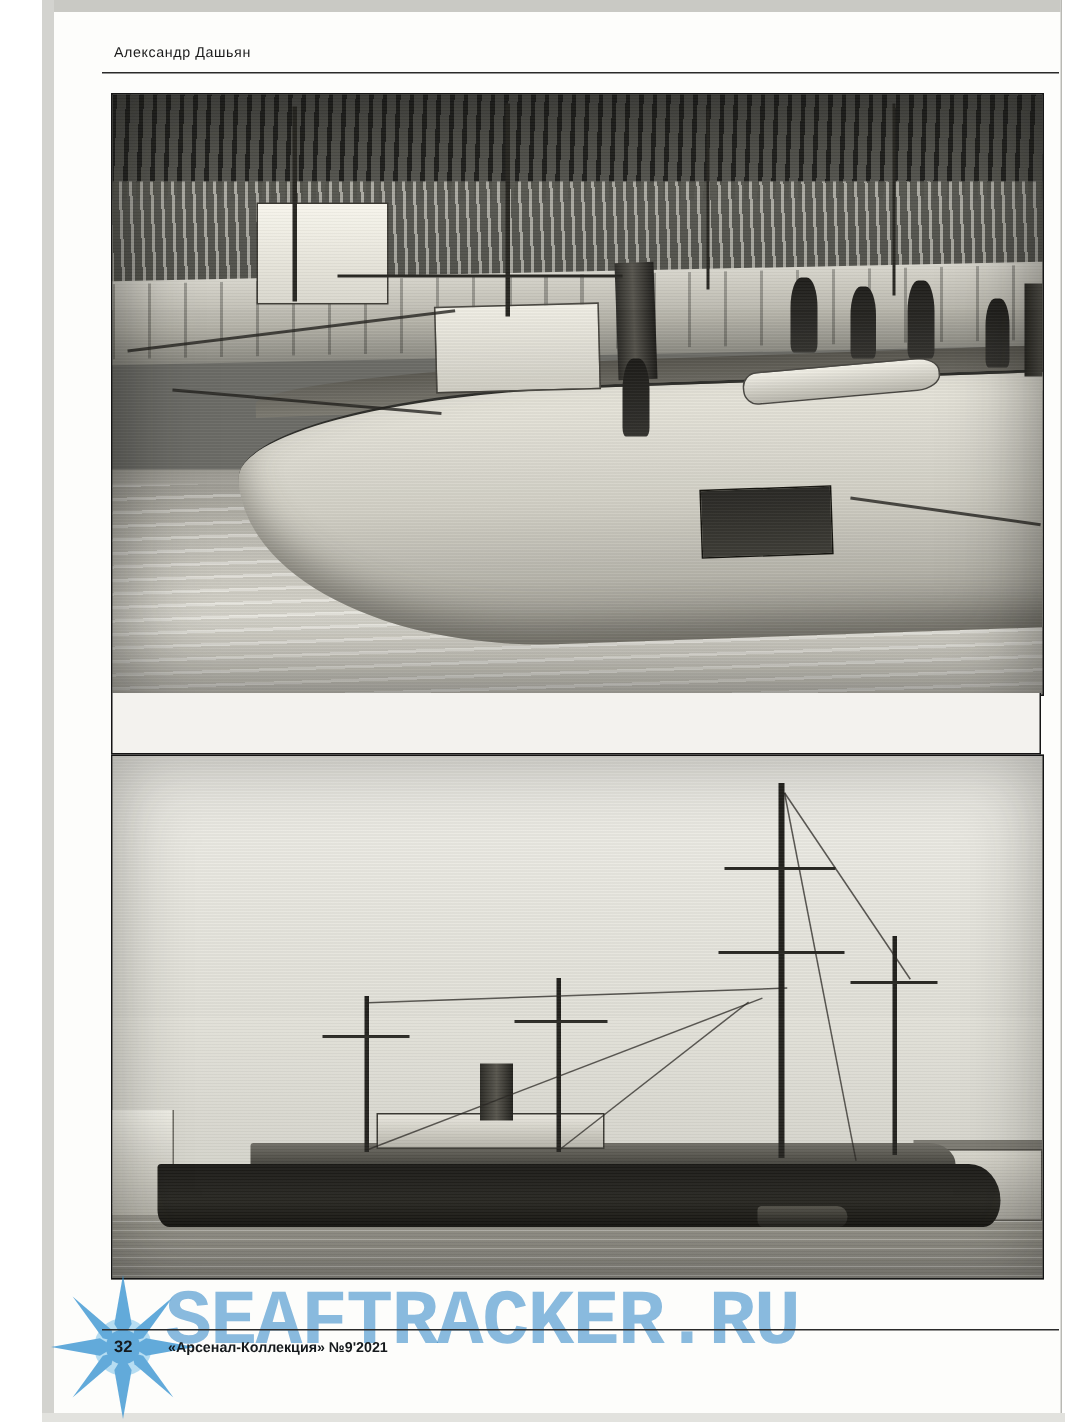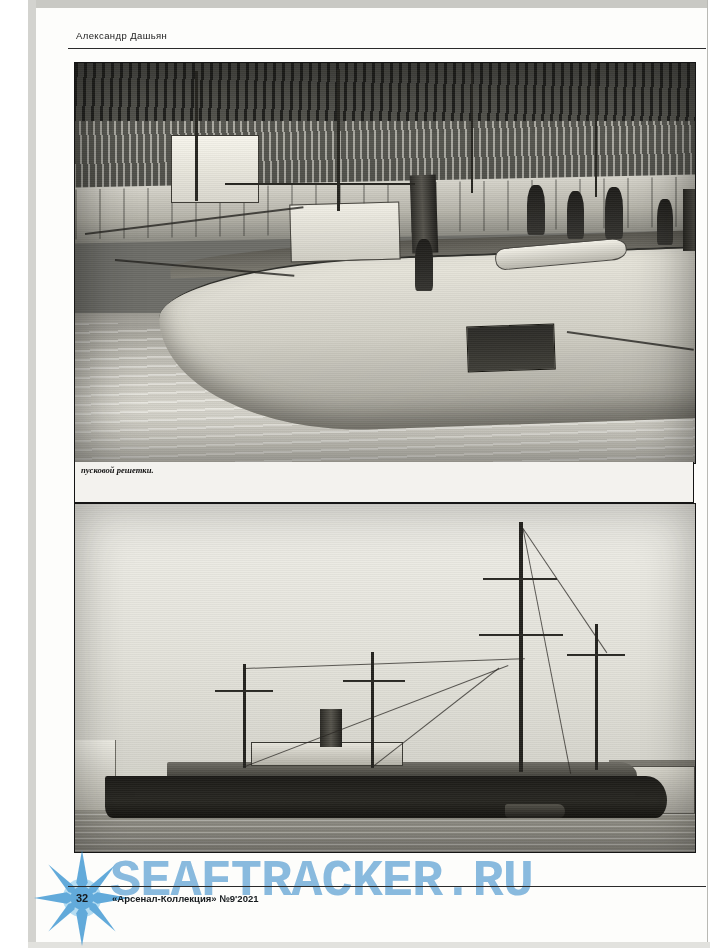--- a/index.html
+++ b/index.html
@@ -392,21 +392,20 @@
 
     <div class="p1-rope" style="left:10px; top:170px; width:220px; transform:rotate(-7deg);"></div>
     <div class="p1-rope" style="left:40px; top:196px; width:180px; transform:rotate(5deg);"></div>
     <div class="p1-rope" style="left:492px; top:268px; width:128px; transform:rotate(8deg);"></div>
 
     <div class="grain"></div>
     <div class="p1-vign"></div>
   </div>
 
   <div class="caption-box">
-    <div class="caption-line">пусковой решетки.</div>
   </div>
 
   <div class="photo-bottom">
     <div class="p2-sky"></div>
     <div class="p2-water"></div>
     <div class="p2-waterlines"></div>
 
     <div class="p2-leftstruct"></div>
     <div class="p2-shed-roof"></div>
     <div class="p2-shed"></div>

